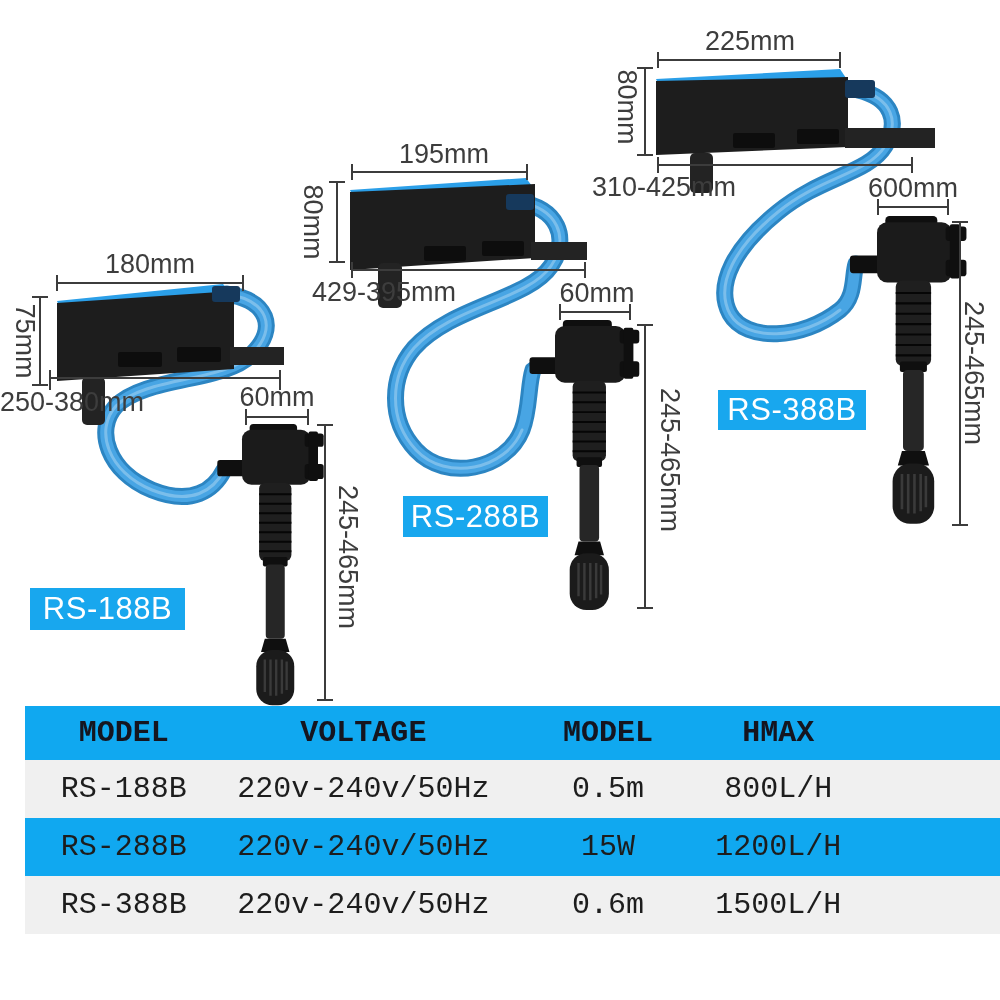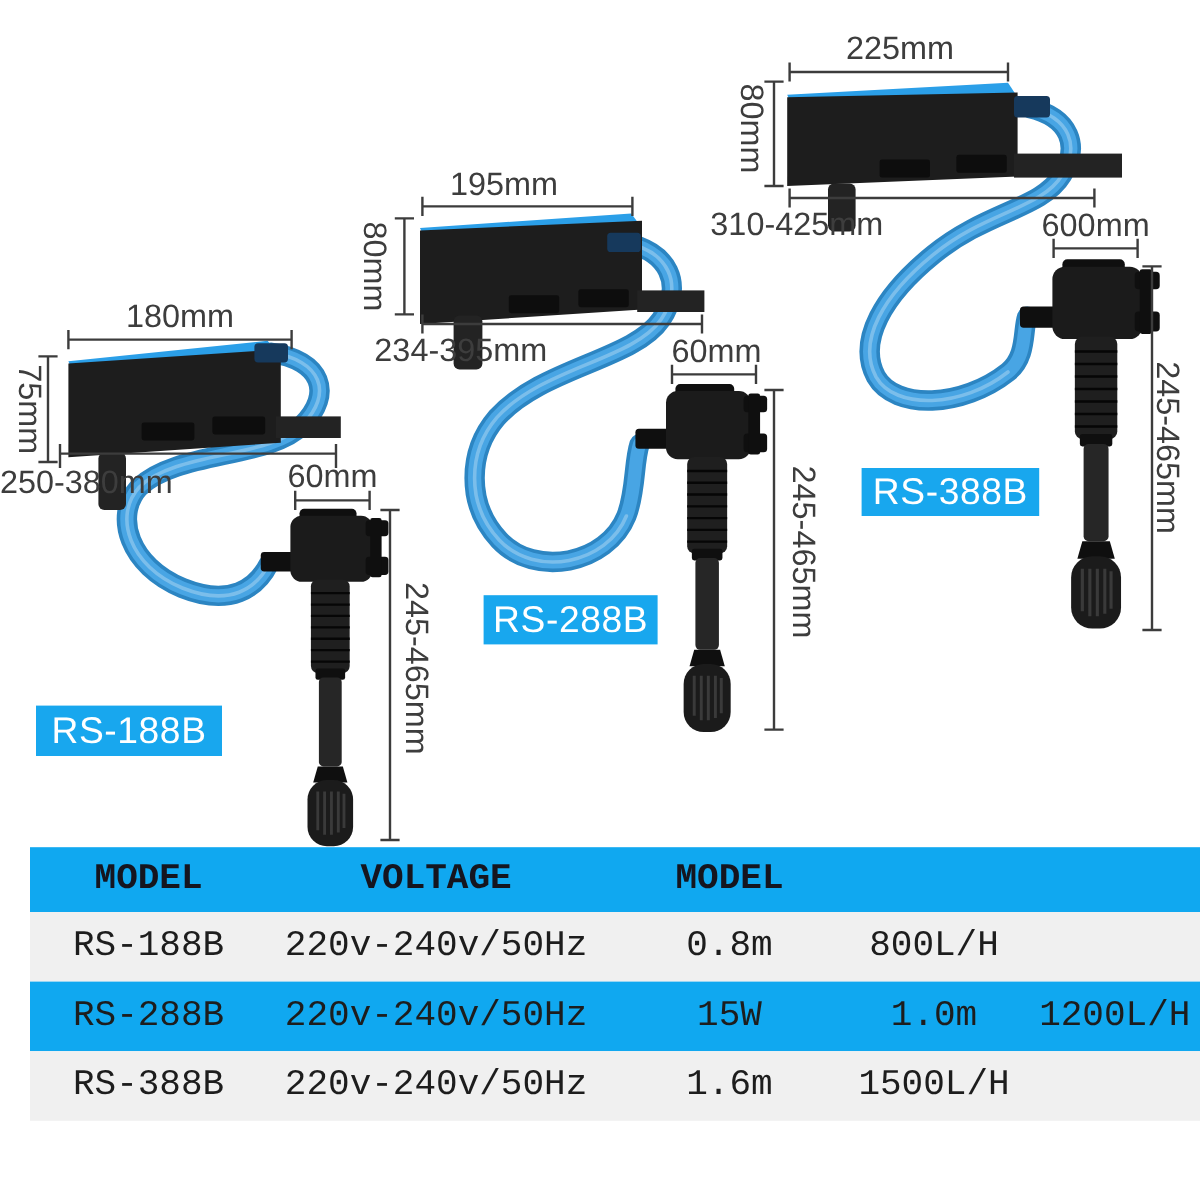--- a/index.html
+++ b/index.html
@@ -139,54 +139,54 @@
     </g>
   </svg>
 
   <div class="dl" style="left:150px;top:264px">180mm</div>
   <div class="dl dlv" style="left:24px;top:341px">75mm</div>
   <div class="dl" style="left:72px;top:402px">250-380mm</div>
   <div class="dl" style="left:277px;top:397px">60mm</div>
   <div class="dl dlv" style="left:347px;top:557px">245-465mm</div>
   <div class="badge" style="left:30px;top:588px;width:155px;height:42px">RS-188B</div>
 
-  <div class="dl" style="left:420px;top:154px">195mm</div>
+  <div class="dl" style="left:444px;top:154px">195mm</div>
   <div class="dl dlv" style="left:312px;top:222px">80mm</div>
-  <div class="dl" style="left:384px;top:292px">234-395mm</div>
+  <div class="dl" style="left:384px;top:292px">429-395mm</div>
   <div class="dl" style="left:597px;top:293px">60mm</div>
   <div class="dl dlv" style="left:669px;top:460px">245-465mm</div>
   <div class="badge" style="left:403px;top:496px;width:145px;height:41px">RS-288B</div>
 
   <div class="dl" style="left:750px;top:41px">225mm</div>
   <div class="dl dlv" style="left:626px;top:107px">80mm</div>
   <div class="dl" style="left:664px;top:187px">310-425mm</div>
   <div class="dl" style="left:913px;top:188px">600mm</div>
   <div class="dl dlv" style="left:973px;top:373px">245-465mm</div>
   <div class="badge" style="left:718px;top:390px;width:148px;height:40px">RS-388B</div>
 
   <div class="spec-table">
     <div class="t-row t-head">
       <div class="t-cell">MODEL</div>
       <div class="t-cell">VOLTAGE</div>
       <div class="t-cell">MODEL</div>
+      <div class="t-cell">HMAX</div>
     </div>
     <div class="t-row t-gray">
       <div class="t-cell">RS-188B</div>
       <div class="t-cell">220v-240v/50Hz</div>
-      <div class="t-cell">0.8m</div>
+      <div class="t-cell">0.5m</div>
       <div class="t-cell">800L/H</div>
     </div>
     <div class="t-row t-blue">
       <div class="t-cell">RS-288B</div>
       <div class="t-cell">220v-240v/50Hz</div>
       <div class="t-cell">15W</div>
-      <div class="t-cell">1.0m</div>
       <div class="t-cell">1200L/H</div>
     </div>
     <div class="t-row t-gray">
       <div class="t-cell">RS-388B</div>
       <div class="t-cell">220v-240v/50Hz</div>
-      <div class="t-cell">1.6m</div>
+      <div class="t-cell">0.6m</div>
       <div class="t-cell">1500L/H</div>
     </div>
   </div>
 
 </div>
 
 </body></html>

